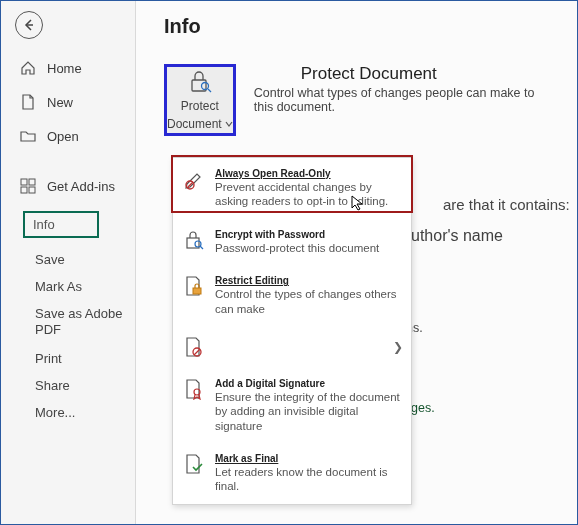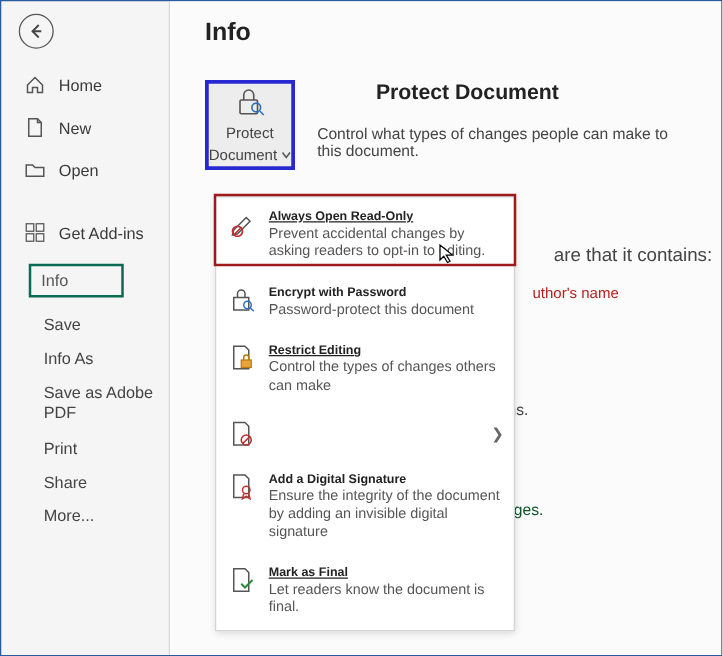--- a/index.html
+++ b/index.html
@@ -27,39 +27,39 @@
   .main { position: absolute; top: 0; left: 135px; right: 0; bottom: 0; background: #fbfbfb; padding: 14px 20px 0 28px; }
   .page-title { font-size: 20px; font-weight: 600; color: #222; margin-bottom: 26px; }
 
   .row1 { display: flex; align-items: flex-start; gap: 18px; }
   .protect-btn {
     border: 3px solid #2828d2; background: #ededed; width: 82px; height: 72px;
     display: flex; flex-direction: column; align-items: center; justify-content: center;
     font-size: 12px; color: #444; cursor: pointer; position: relative; text-align: right;
   }
   .protect-btn .line { display: flex; align-items: center; gap: 3px; margin-top: 4px;}
-  .sect-title { font-size: 17px; font-weight: 700; color: #222; padding-left: 47px; }
-  .sect-desc { font-size: 12.5px; color: #444; margin-top: 16px; }
+  .sect-title { font-size: 17px; font-weight: 400; color: #222; padding-left: 47px; }
+  .sect-desc { font-size: 12.5px; color: #444; margin-top: 2px; }
 
   
   .menu {
     position: absolute; top: 156px; left: 171px; width: 240px; background: #fff;
     border: 1px solid #d4d4d4; box-shadow: 1px 2px 6px rgba(0,0,0,0.15); z-index: 5;
   }
   .menu-item { display: flex; gap: 10px; padding: 10px 10px 10px 10px; cursor: pointer; position: relative; }
   .menu-item .mi-icon { width: 22px; height: 22px; flex-shrink: 0; display:flex; align-items:center; justify-content:center; }
   .menu-item .mi-text .mi-title { font-size: 10px; font-weight: 600; color: #222; text-decoration: underline; }
   .menu-item .mi-text .mi-title.nou { text-decoration: none; }
   .menu-item .mi-text .mi-desc { font-size: 11.5px; color: #555; line-height: 1.25; margin-top: 1px; }
   .menu-item .chev { position: absolute; right: 8px; top: 50%; transform: translateY(-50%); color: #666; font-size: 12px; }
   .red-box { border: 2.5px solid #9e1b1b; position: absolute; top: 154px; left: 170px; width: 242px; height: 58px; z-index: 6; pointer-events: none; }
 
   
   .behind1 { position: absolute; top: 195px; left: 410px; font-size: 15px; color: #444; margin-left: 32px; }
-  .behind1b { position: absolute; top: 226px; left: 410px; font-size: 12px; color: #b91c1c; margin-left: 15px; }
+  .behind1b { position: absolute; top: 226px; left: 410px; font-size: 16px; color: #404040; }
   .behind2 { position: absolute; top: 320px; left: 398px; font-size: 12.5px; color: #444; }
   .behind3 { position: absolute; top: 400px; left: 410px; font-size: 12.5px; color: #14532d; }
 
   .cursor-arrow { position: absolute; top: 194px; left: 350px; z-index: 10; pointer-events:none; }
 </style>
 </head>
 <body>
 
 <div class="frame">
 
@@ -107,21 +107,21 @@
           </svg>
         </span>
       <span>Get Add-ins</span>
     </div>
     <div style="height:8px"></div>
     <div class="info-box">
       <span>Info</span>
     </div>
     <div style="height:8px"></div>
     <div class="side-sub">Save</div>
-    <div class="side-sub">Info As</div>
+    <div class="side-sub">Mark As</div>
     <div class="side-sub" style="line-height:1.25">Save as Adobe PDF</div>
     <div class="side-sub">Print</div>
     <div class="side-sub">Share</div>
     <div class="side-sub">More...</div>
   </div>
 
   <div class="divider"></div>
 
   <div class="main">
     <div class="page-title">Info</div>

